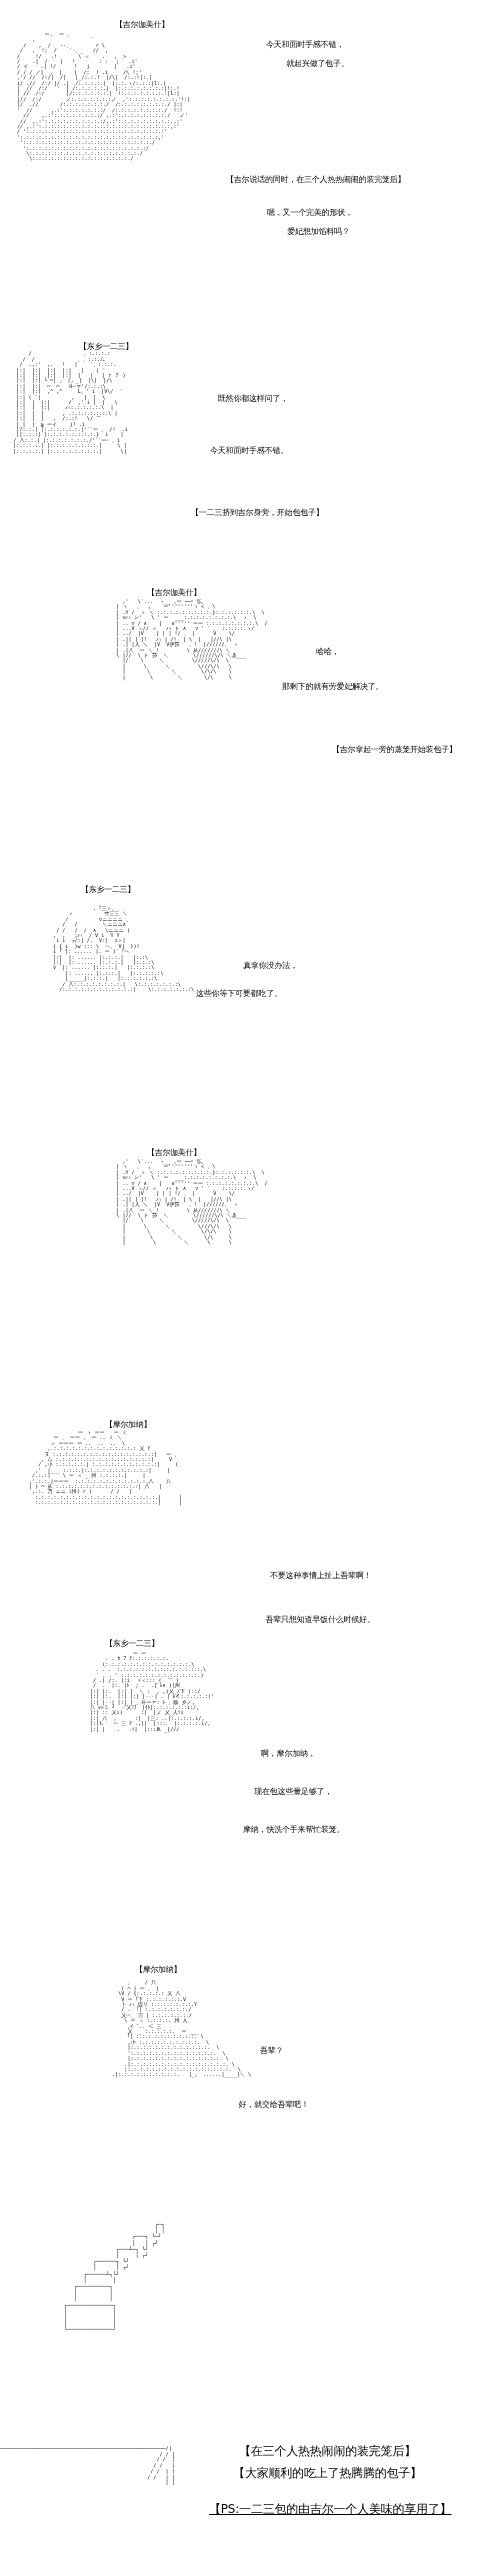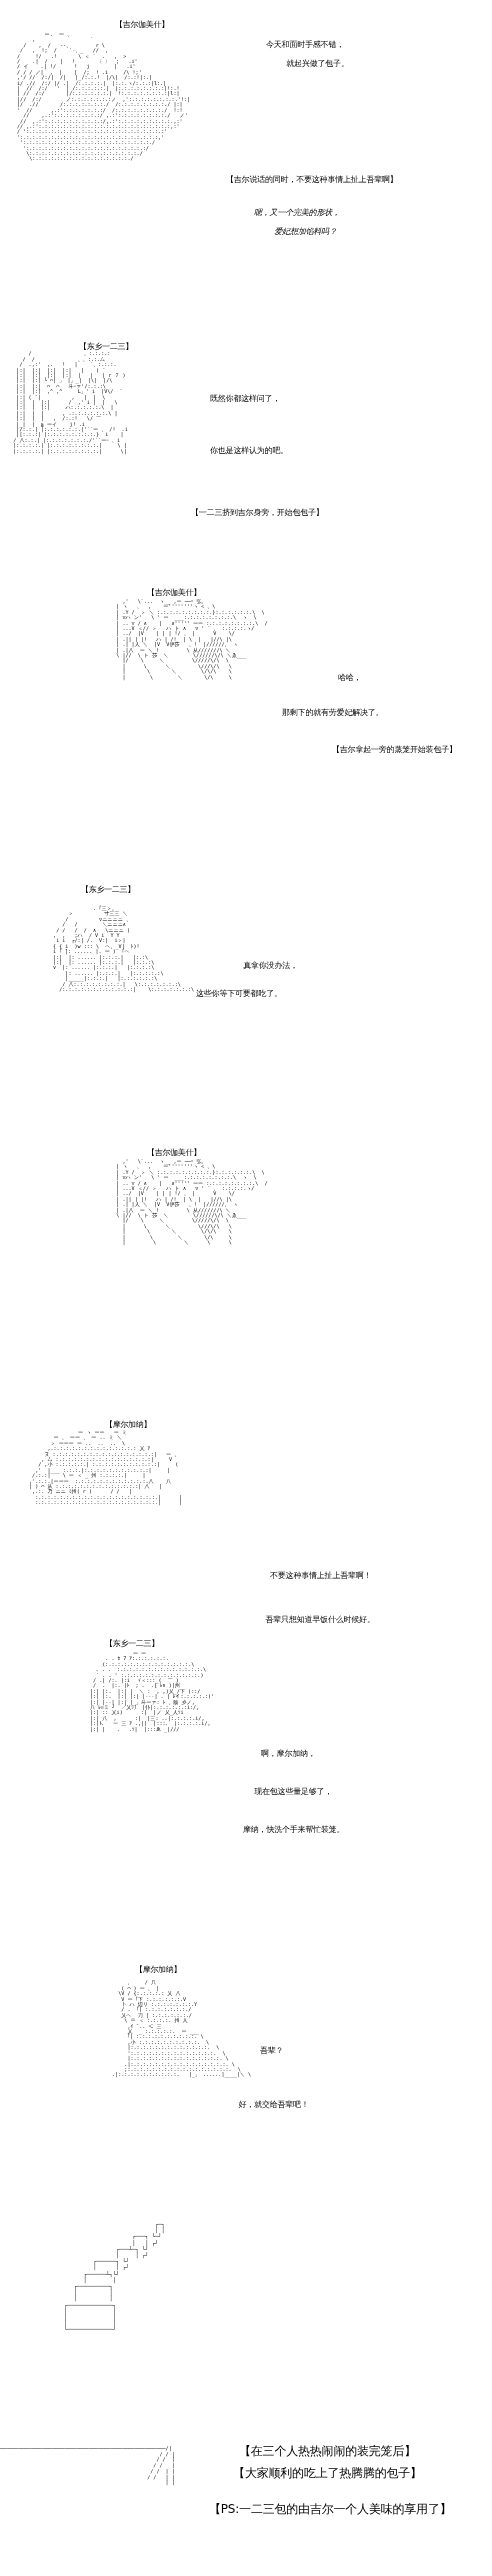--- a/index.html
+++ b/index.html
@@ -75,21 +75,21 @@
     position: absolute;
     font-family: "DejaVu Sans", "Liberation Sans", sans-serif;
     font-size: 12px;
     line-height: 21.5px;
     color: #000;
     white-space: nowrap;
     text-align: center;
     letter-spacing: -0.2px;
   }
   .epilogue .line { display: block; }
-  .epilogue .line.ps { margin-top: 14.7px; }
+  .epilogue .line.ps { margin-top: 14.7px; text-decoration: underline; }
 </style>
 </head>
 <body>
 
 <div class="page">
 
   <div class="scene" style="top:0;height:339px;">
     <div class="name-tag" style="left:115px;top:20.3px;">【吉尔伽美什】</div>
 
     <pre class="aa" style="left:17px;top:32px;">         ー.  一 、
@@ -115,23 +115,23 @@
  ':.:.:.:.:.:.:.:.:.:.:.:.:.:.:.:.:.:.:.:.:./
   ':.:.:.:.:.:.:.:.:.:.:.:.:.:.:.:.:.:.:.:/
    \:.:.:.:.:.:.:.:.:.:.:.:.:.:.:.:.:.:./
     \:.:.:.:.:.:.:.:.:.:.:.:.:.:.:.:./</pre>
 
     <div class="dialogue" style="left:266px;top:35px;">
       <span class="line">今天和面时手感不错，</span>
       <span class="line ind2">就起兴做了包子。</span>
     </div>
 
-    <div class="narr" style="left:226px;top:170px;">【吉尔说话的同时，不要这种事情上扯上吾辈啊】</div>
-
-    <div class="dialogue" style="left:254px;top:203px;font-style:italic;">
+    <div class="narr" style="left:226px;top:170px;">【吉尔说话的同时，在三个人热热闹闹的装完笼后】</div>
+
+    <div class="dialogue" style="left:267px;top:203px;">
       <span class="line">嗯，又一个完美的形状，</span>
       <span class="line ind2">爱妃想加馅料吗？</span>
     </div>
   </div>
 
   <div class="scene" style="top:339px;height:209px;">
     <div class="name-tag" style="left:79px;top:3.4px;">【东乡一二三】</div>
 
     <pre class="aa" style="left:10.2px;top:12.4px;">      /                 、:.:.:.:
     /  /              、、:.:.厶
@@ -146,23 +146,23 @@
   |:|  |  |:|     ハ:.:.:.:.:.\  |
   |:|  |  |      , .:.:.:.:.:.:.\ |
   |:|  |  |   ,  /:.:!   \/ ￣
   |_|  |  ≧ ーイ    j! .i
   |/:.:.| |:.:.:.:.:.:.|'´`ー 、 /!  .i
   |[:.:.:| |:.:.:.:.:.:.:.:.}  i    |
  / 八:.:.| |:.:.:.:.:.:.:./'´`ーｰ 、i
  |:.:.:.:.| |:.:.:.:.:.:.:.:.|     \ |
  |:.:.:.:.| |:.:.:.:.:.:.:.:.|      \|</pre>
 
-    <div class="dialogue" style="left:210px;top:34px;line-height:52px;">
+    <div class="dialogue" style="left:210px;top:34px;line-height:52px;text-align:right;">
       <span class="line">既然你都这样问了，</span>
-      <span class="line">你也是这样认为的吧。</span>
+      <span class="line">今天和面时手感不错。</span>
     </div>
 
     <div class="narr" style="left:191px;top:164px;">【一二三挤到吉尔身旁，开始包包子】</div>
   </div>
 
   <div class="scene" style="top:582px;height:249px;">
     <div class="name-tag" style="left:147px;top:5.7px;">【吉尔伽美什】</div>
 
     <pre class="aa" style="left:104px;top:17px;">      ,'   \`...  ヽ__ ,ー ──ｰ 弘、
     | ヽ   、  ,    ー''''''''ヽ &lt; 、\
@@ -173,21 +173,21 @@
     | ../  |V    | | | !/ 、 |      V    \/
     | .|| | |!   ハ | /!  | \  |   |//\ |\
     | .| |人 ＼  |V  V伊莎   、!  |//////、 ヽ
     | .|八  ー ＼ !         \ 从///////\ ＼
     \ |//  \ ト 莎  ＼        \//////\/\ ＼ゑ___
       |/    \     ＼         \/////\/\  \
       |      \      ＼         \///\/\   \
       |       \       ＼        \/\/\    \
       |        \        ＼       \/\     \</pre>
 
-    <div class="dialogue" style="left:316px;top:78px;line-height:35px;text-align:center;">
+    <div class="dialogue" style="left:316px;top:52px;line-height:35px;">
       <span class="line">哈哈，</span>
       <span class="line" style="margin-left:-34px;">那剩下的就有劳爱妃解决了。</span>
     </div>
 
     <div class="narr" style="left:332px;top:158px;">【吉尔拿起一旁的蒸笼开始装包子】</div>
   </div>
 
   <div class="scene" style="top:859px;height:226px;">
     <div class="name-tag" style="left:81px;top:26px;">【东乡一二三】</div>
 

